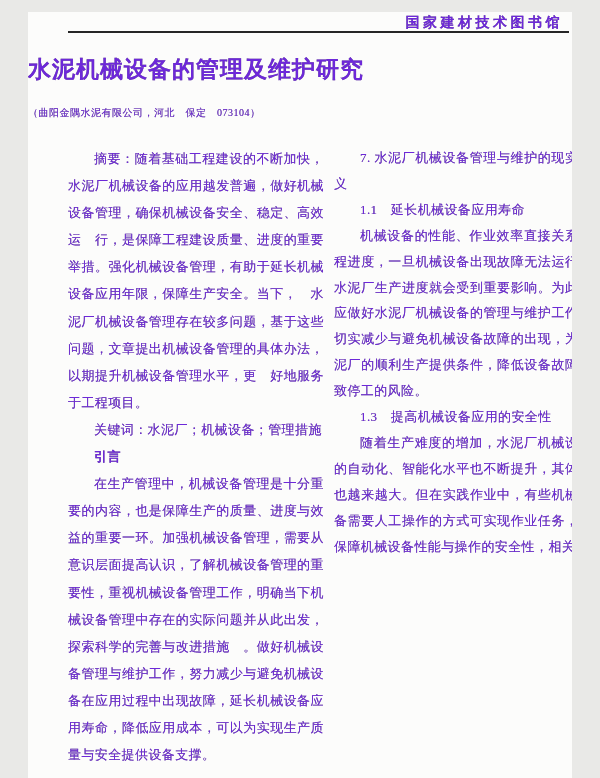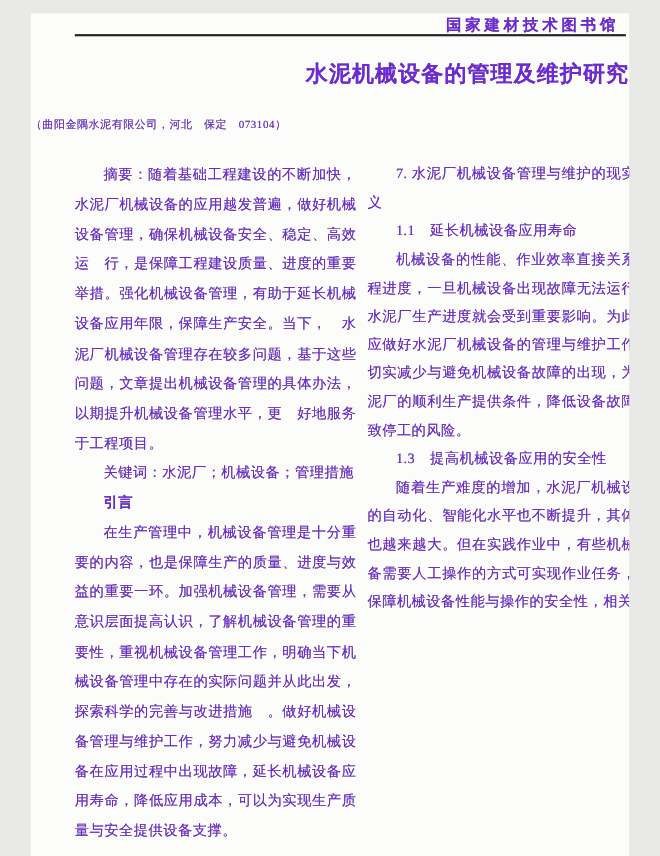--- a/index.html
+++ b/index.html
@@ -34,22 +34,22 @@
     right: 3px;
     height: 2px;
     background: #262626;
   }
   .title {
     position: absolute;
     top: 42px;
     left: 0;
     width: 100%;
     margin: 0;
-    text-align: right;
-    font-size: 20px;
+    text-align: left;
+    font-size: 23px;
     font-weight: bold;
     letter-spacing: 1px;
     font-family: Liberation Serif, serif;
   }
   .author {
     position: absolute;
     top: 73px;
     left: 0;
     width: 100%;
     text-align: center;

